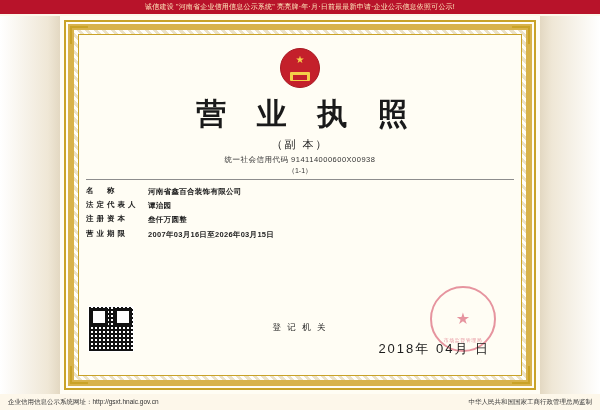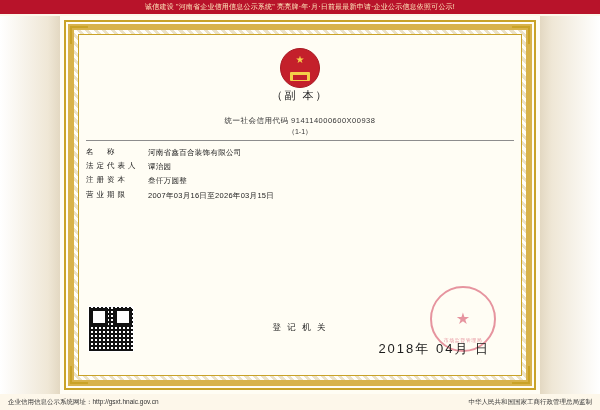--- a/index.html
+++ b/index.html
@@ -100,21 +100,21 @@
     font-size:30px;
     letter-spacing:10px;
     color:#1a1a1a;
     margin:6px 0 2px 14px;
   }
   .subtitle{
     text-align:center;
     font-size:11px;
     color:#222;
     letter-spacing:2px;
-    margin-bottom:13px;
+    margin-bottom:3px;
   }
   .code-line{
     text-align:center;
     font-size:7.5px;
     color:#333;
     letter-spacing:.5px;
   }
   .code-sub{
     text-align:center;
     font-size:7px;
@@ -123,20 +123,21 @@
     margin-bottom:2px;
   }
   .rule{
     height:1px;background:#8d8d8d;margin:3px 0 4px;
   }
   table.fields{
     width:100%;
     border-collapse:collapse;
     font-size:7.5px;
     color:#1d1d1d;
+    font-weight:bold;
   }
   table.fields td{
     vertical-align:top;
     padding:1.6px 0;
   }
   td.label{
     width:62px;
     letter-spacing:3px;
     white-space:nowrap;
     color:#1d1d1d;
@@ -230,20 +231,21 @@
     <div class="corner br"></div>
 
     <div class="content">
 
       <div class="emblem">
         <div class="circle"></div>
         <div class="star">★</div>
         <div class="gate"></div>
       </div>
 
+      <div class="title">营 业 执 照</div>
       <div class="subtitle">（副  本）</div>
 
       <div class="code-line">
         <span>统一社会信用代码</span>
         <span>914114000600X00938</span>
       </div>
       <div class="code-sub">（1-1）</div>
 
       <div class="rule"></div>
 

